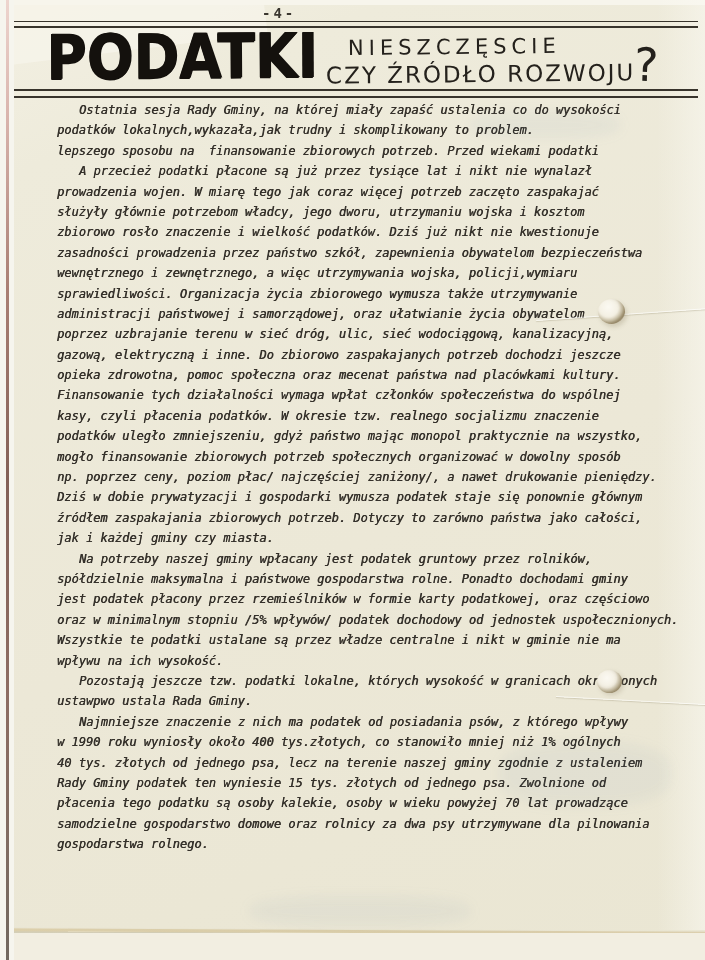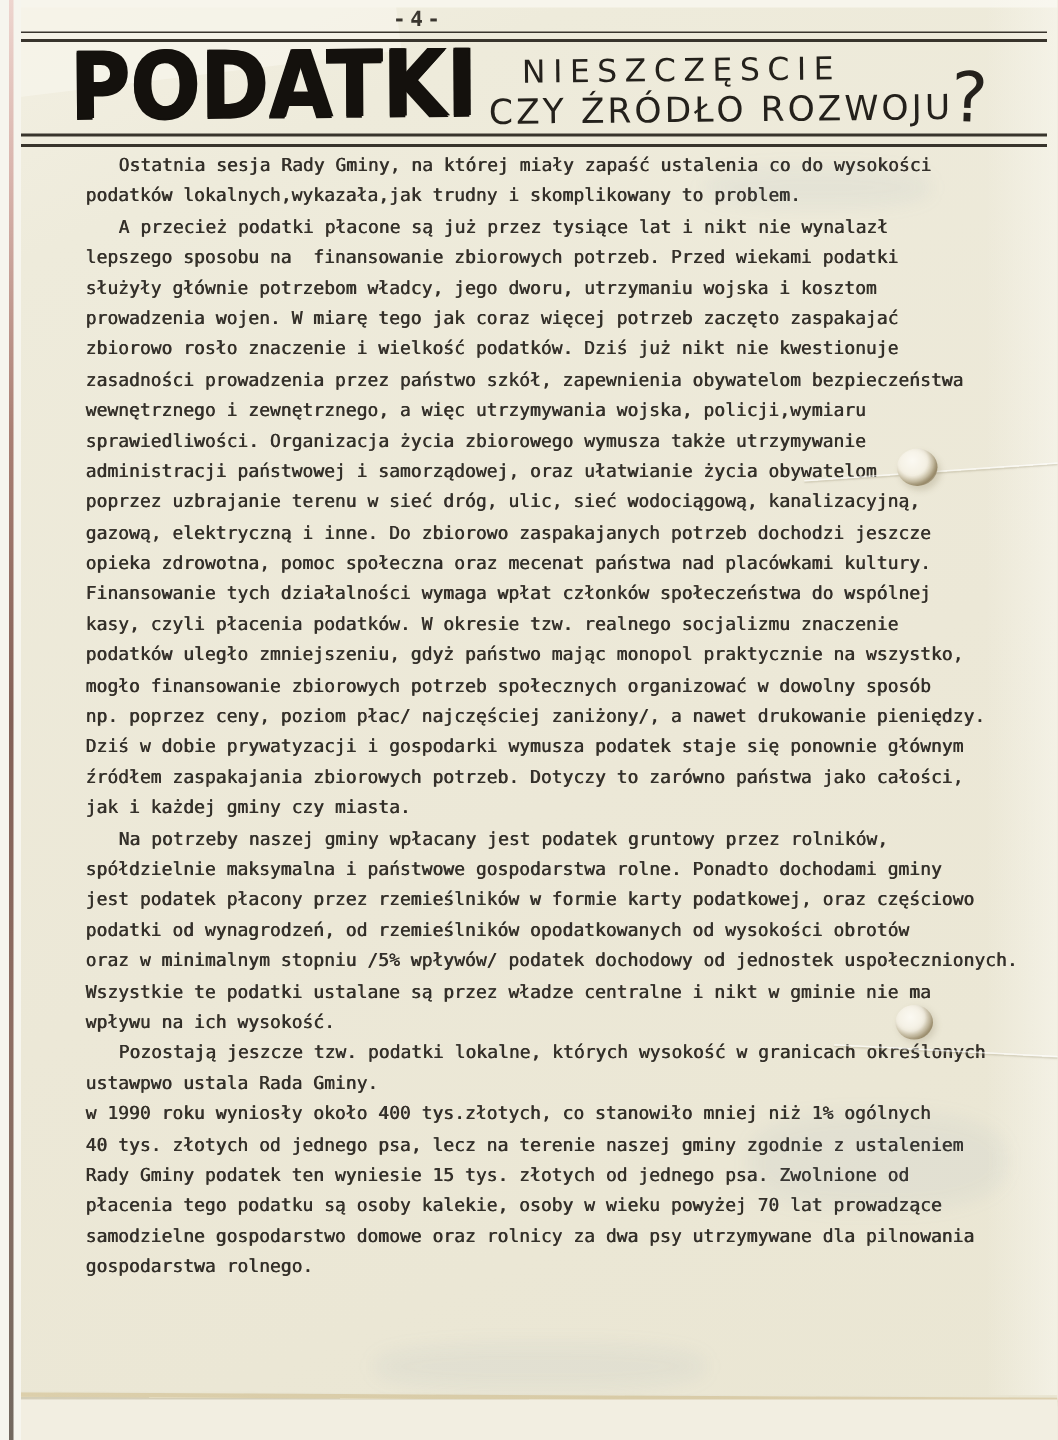--- a/index.html
+++ b/index.html
@@ -58,21 +58,21 @@
     position:absolute;top:38px;left:634px;
     font-family:"DejaVu Sans","Liberation Sans",sans-serif;
     font-size:46px;color:#24211c;transform:rotate(2deg);
   }
   
   .doc-body{
     position:absolute;top:100px;left:57px;right:12px;
     color:#34302a;font-size:12px;line-height:20.4px;
     text-shadow:0.4px 0 0 currentColor;
   }
-  .line{white-space:pre;height:20.4px;}
+  .line{white-space:pre;height:20.4px;font-style:italic;}
   .line.first{text-indent:22px;}
   
   .hole{position:absolute;border-radius:50%;}
   .hole-1{
     left:598px;top:299px;width:27px;height:25px;
     background:radial-gradient(circle at 38% 32%,#fbf9f2 0%,#f4f0e3 42%,#ded6bd 60%,#b5a887 72%,rgba(181,168,135,0) 80%);
     box-shadow:inset -3px -3px 4px rgba(110,95,65,.45),2px 3px 4px rgba(140,128,98,.28);
   }
   .hole-2{
     left:597px;top:670px;width:25px;height:23px;
@@ -118,24 +118,24 @@
     <div class="masthead-qmark">?</div>
 
     <div class="rule rule-bottom"></div>
 
     <div class="doc-body" id="doc-body">
         <div class="para">
           <div class="line first">Ostatnia sesja Rady Gminy, na której miały zapaść ustalenia co do wysokości</div>
           <div class="line">podatków lokalnych,wykazała,jak trudny i skomplikowany to problem.</div>
         </div>
         <div class="para">
+          <div class="line">lepszego sposobu na  finansowanie zbiorowych potrzeb. Przed wiekami podatki</div>
           <div class="line first">A przecież podatki płacone są już przez tysiące lat i nikt nie wynalazł</div>
-          <div class="line">lepszego sposobu na  finansowanie zbiorowych potrzeb. Przed wiekami podatki</div>
+          <div class="line">prowadzenia wojen. W miarę tego jak coraz więcej potrzeb zaczęto zaspakajać</div>
           <div class="line">służyły głównie potrzebom władcy, jego dworu, utrzymaniu wojska i kosztom</div>
-          <div class="line">prowadzenia wojen. W miarę tego jak coraz więcej potrzeb zaczęto zaspakajać</div>
           <div class="line">zbiorowo rosło znaczenie i wielkość podatków. Dziś już nikt nie kwestionuje</div>
           <div class="line">zasadności prowadzenia przez państwo szkół, zapewnienia obywatelom bezpieczeństwa</div>
           <div class="line">wewnętrznego i zewnętrznego, a więc utrzymywania wojska, policji,wymiaru</div>
           <div class="line">sprawiedliwości. Organizacja życia zbiorowego wymusza także utrzymywanie</div>
           <div class="line">administracji państwowej i samorządowej, oraz ułatwianie życia obywatelom</div>
           <div class="line">poprzez uzbrajanie terenu w sieć dróg, ulic, sieć wodociągową, kanalizacyjną,</div>
           <div class="line">gazową, elektryczną i inne. Do zbiorowo zaspakajanych potrzeb dochodzi jeszcze</div>
           <div class="line">opieka zdrowotna, pomoc społeczna oraz mecenat państwa nad placówkami kultury.</div>
           <div class="line">Finansowanie tych działalności wymaga wpłat członków społeczeństwa do wspólnej</div>
           <div class="line">kasy, czyli płacenia podatków. W okresie tzw. realnego socjalizmu znaczenie</div>
@@ -143,30 +143,30 @@
           <div class="line">mogło finansowanie zbiorowych potrzeb społecznych organizować w dowolny sposób</div>
           <div class="line">np. poprzez ceny, poziom płac/ najczęściej zaniżony/, a nawet drukowanie pieniędzy.</div>
           <div class="line">Dziś w dobie prywatyzacji i gospodarki wymusza podatek staje się ponownie głównym</div>
           <div class="line">źródłem zaspakajania zbiorowych potrzeb. Dotyczy to zarówno państwa jako całości,</div>
           <div class="line">jak i każdej gminy czy miasta.</div>
         </div>
         <div class="para">
           <div class="line first">Na potrzeby naszej gminy wpłacany jest podatek gruntowy przez rolników,</div>
           <div class="line">spółdzielnie maksymalna i państwowe gospodarstwa rolne. Ponadto dochodami gminy</div>
           <div class="line">jest podatek płacony przez rzemieślników w formie karty podatkowej, oraz częściowo</div>
-          <div class="line">podatki od wynagrodzeń, od rzemieślników opodatkowanych od wysokości obrotów</div>
           <div class="line">oraz w minimalnym stopniu /5% wpływów/ podatek dochodowy od jednostek uspołecznionych.</div>
           <div class="line">Wszystkie te podatki ustalane są przez władze centralne i nikt w gminie nie ma</div>
           <div class="line">wpływu na ich wysokość.</div>
         </div>
         <div class="para">
           <div class="line first">Pozostają jeszcze tzw. podatki lokalne, których wysokość w granicach określonych</div>
           <div class="line">ustawpwo ustala Rada Gminy.</div>
         </div>
         <div class="para">
+          <div class="line first">Najmniejsze znaczenie z nich ma podatek od posiadania psów, z którego wpływy</div>
           <div class="line">w 1990 roku wyniosły około 400 tys.złotych, co stanowiło mniej niż 1% ogólnych</div>
           <div class="line">40 tys. złotych od jednego psa, lecz na terenie naszej gminy zgodnie z ustaleniem</div>
           <div class="line">Rady Gminy podatek ten wyniesie 15 tys. złotych od jednego psa. Zwolnione od</div>
           <div class="line">płacenia tego podatku są osoby kalekie, osoby w wieku powyżej 70 lat prowadzące</div>
           <div class="line">samodzielne gospodarstwo domowe oraz rolnicy za dwa psy utrzymywane dla pilnowania</div>
           <div class="line">gospodarstwa rolnego.</div>
         </div>
       </div>
 
     <div class="ghost ghost-1"></div>

